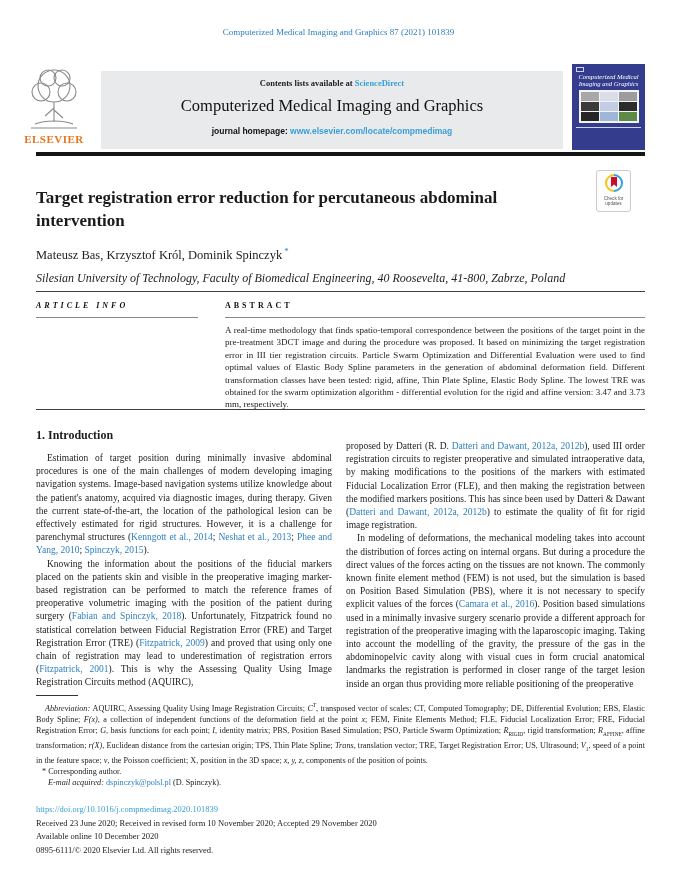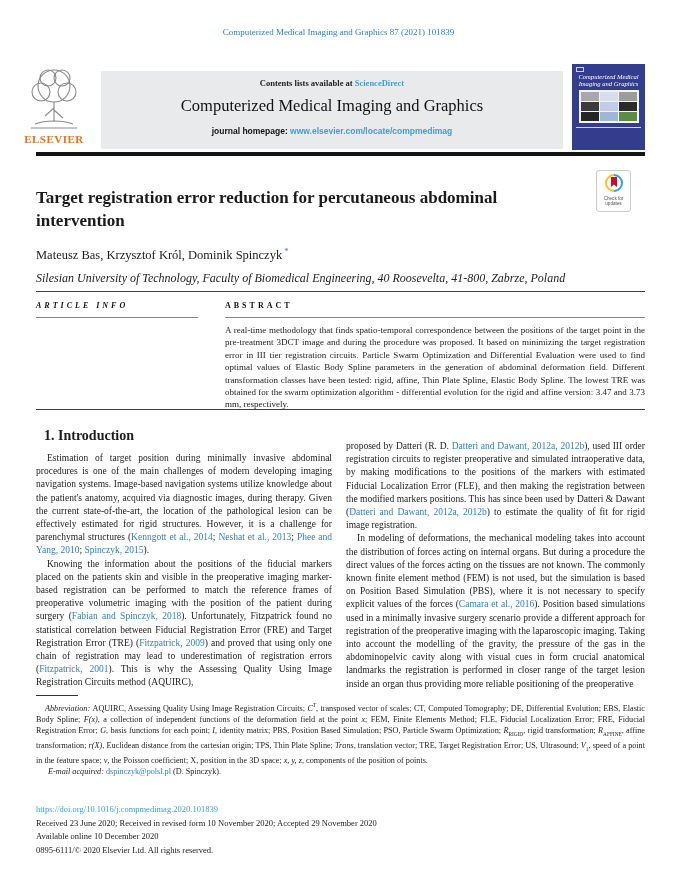--- a/index.html
+++ b/index.html
@@ -60,21 +60,21 @@
   .sec-heading{position:absolute;top:301px;font-size:8px;font-weight:bold;
     letter-spacing:3px;color:#111;}
   .h-info{left:36px;font-style:italic;} .h-abs{left:225px;}
   .keywords{position:absolute;left:36px;top:325px;width:170px;font-size:7.8px;
     line-height:10.8px;color:#222;}
   .kw-label{font-style:italic;}
   .abstract{position:absolute;left:225px;top:324px;width:420px;font-size:9px;
     line-height:12.4px;text-align:justify;color:#1c1c1c;}
 
   
-  .intro-heading{position:absolute;left:44px;top:428px;font-size:14px;font-weight:bold;}
+  .intro-heading{position:absolute;left:36px;top:428px;font-size:12px;font-weight:bold;}
   .col{position:absolute;font-size:9.5px;line-height:13.2px;text-align:justify;color:#1c1c1c;}
   .col-left{left:36px;top:452px;width:296px;}
   .col-right{left:346px;top:440px;width:299px;}
   .col p.ind{text-indent:11px;}
   .col p + p{margin-top:0;}
 
   
   .fn-divider{position:absolute;left:36px;top:695px;width:42px;height:1px;background:#333;}
   .footnotes{position:absolute;left:36px;top:700px;width:609px;font-size:8.2px;
     line-height:11.2px;text-align:justify;color:#1c1c1c;}
@@ -177,20 +177,21 @@
   </div>
 
   <div class="col col-right">
     <p><span>proposed by Datteri (R. D. </span><span class="t-link">Datteri and Dawant, 2012a, 2012b</span><span>), used III order registration circuits to register preoperative and simulated intraoperative data, by making modifications to the positions of the markers with estimated Fiducial Localization Error (FLE), and then making the registration between the modified markers positions. This has since been used by Datteri &amp; Dawant (</span><span class="t-link">Datteri and Dawant, 2012a, 2012b</span><span>) to estimate the quality of fit for rigid image registration.</span></p>
     <p class="ind"><span>In modeling of deformations, the mechanical modeling takes into account the distribution of forces acting on internal organs. But during a procedure the direct values of the forces acting on the tissues are not known. The commonly known finite element method (FEM) is not used, but the simulation is based on Position Based Simulation (PBS), where it is not necessary to specify explicit values of the forces (</span><span class="t-link">Camara et al., 2016</span><span>). Position based simulations used in a minimally invasive surgery scenario provide a different approach for registration of the preoperative imaging with the laparoscopic imaging. Taking into account the modelling of the gravity, the pressure of the gas in the abdominopelvic cavity along with visual cues in form crucial anatomical landmarks the registration is performed in closer range of the target lesion inside an organ thus providing more reliable positioning of the preoperative</span></p>
   </div>
 
   <div class="fn-divider"></div>
   <div class="footnotes">
     <p class="abbr"><span class="t-i">Abbreviation: </span><span>AQUIRC, Assessing Quality Using Image Registration Circuits; </span><span class="t-i">C</span><span class="t-i t-sup">T</span><span>, transposed vector of scales; CT, Computed Tomography; DE, Differential Evolution; EBS, Elastic Body Spline; </span><span class="t-i">F(x)</span><span>, a collection of independent functions of the deformation field at the point </span><span class="t-i">x</span><span>; FEM, Finite Elements Method; FLE, Fiducial Localization Error; FRE, Fiducial Registration Error; </span><span class="t-i">G</span><span>, basis functions for each point; </span><span class="t-i">I</span><span>, identity matrix; PBS, Position Based Simulation; PSO, Particle Swarm Optimization; </span><span class="t-i">R</span><span class="t-sub">RIGID</span><span>, rigid transformation; </span><span class="t-i">R</span><span class="t-sub">AFFINE</span><span>, affine transformation; </span><span class="t-i">r(X)</span><span>, Euclidean distance from the cartesian origin; TPS, Thin Plate Spline; </span><span class="t-i">Trans</span><span>, translation vector; TRE, Target Registration Error; US, Ultrasound; </span><span class="t-i">V</span><span class="t-sub">1</span><span>, speed of a point in the feature space; </span><span class="t-i">ν</span><span>, the Poisson coefficient; X, position in the 3D space; </span><span class="t-i">x, y, z</span><span>, components of the position of points.</span></p>
+    <div class="fn-corr">* Corresponding author.</div>
     <div class="fn-email"><span class="t-i">E-mail acquired: </span><span class="t-link">dspinczyk@polsl.pl</span><span> (D. Spinczyk).</span></div>
   </div>
 
   <div class="footer">
     <div class="doi">https://doi.org/10.1016/j.compmedimag.2020.101839</div>
     <div>Received 23 June 2020; Received in revised form 10 November 2020; Accepted 29 November 2020</div>
     <div>Available online 10 December 2020</div>
     <div>0895-6111/© 2020 Elsevier Ltd. All rights reserved.</div>
   </div>
 

